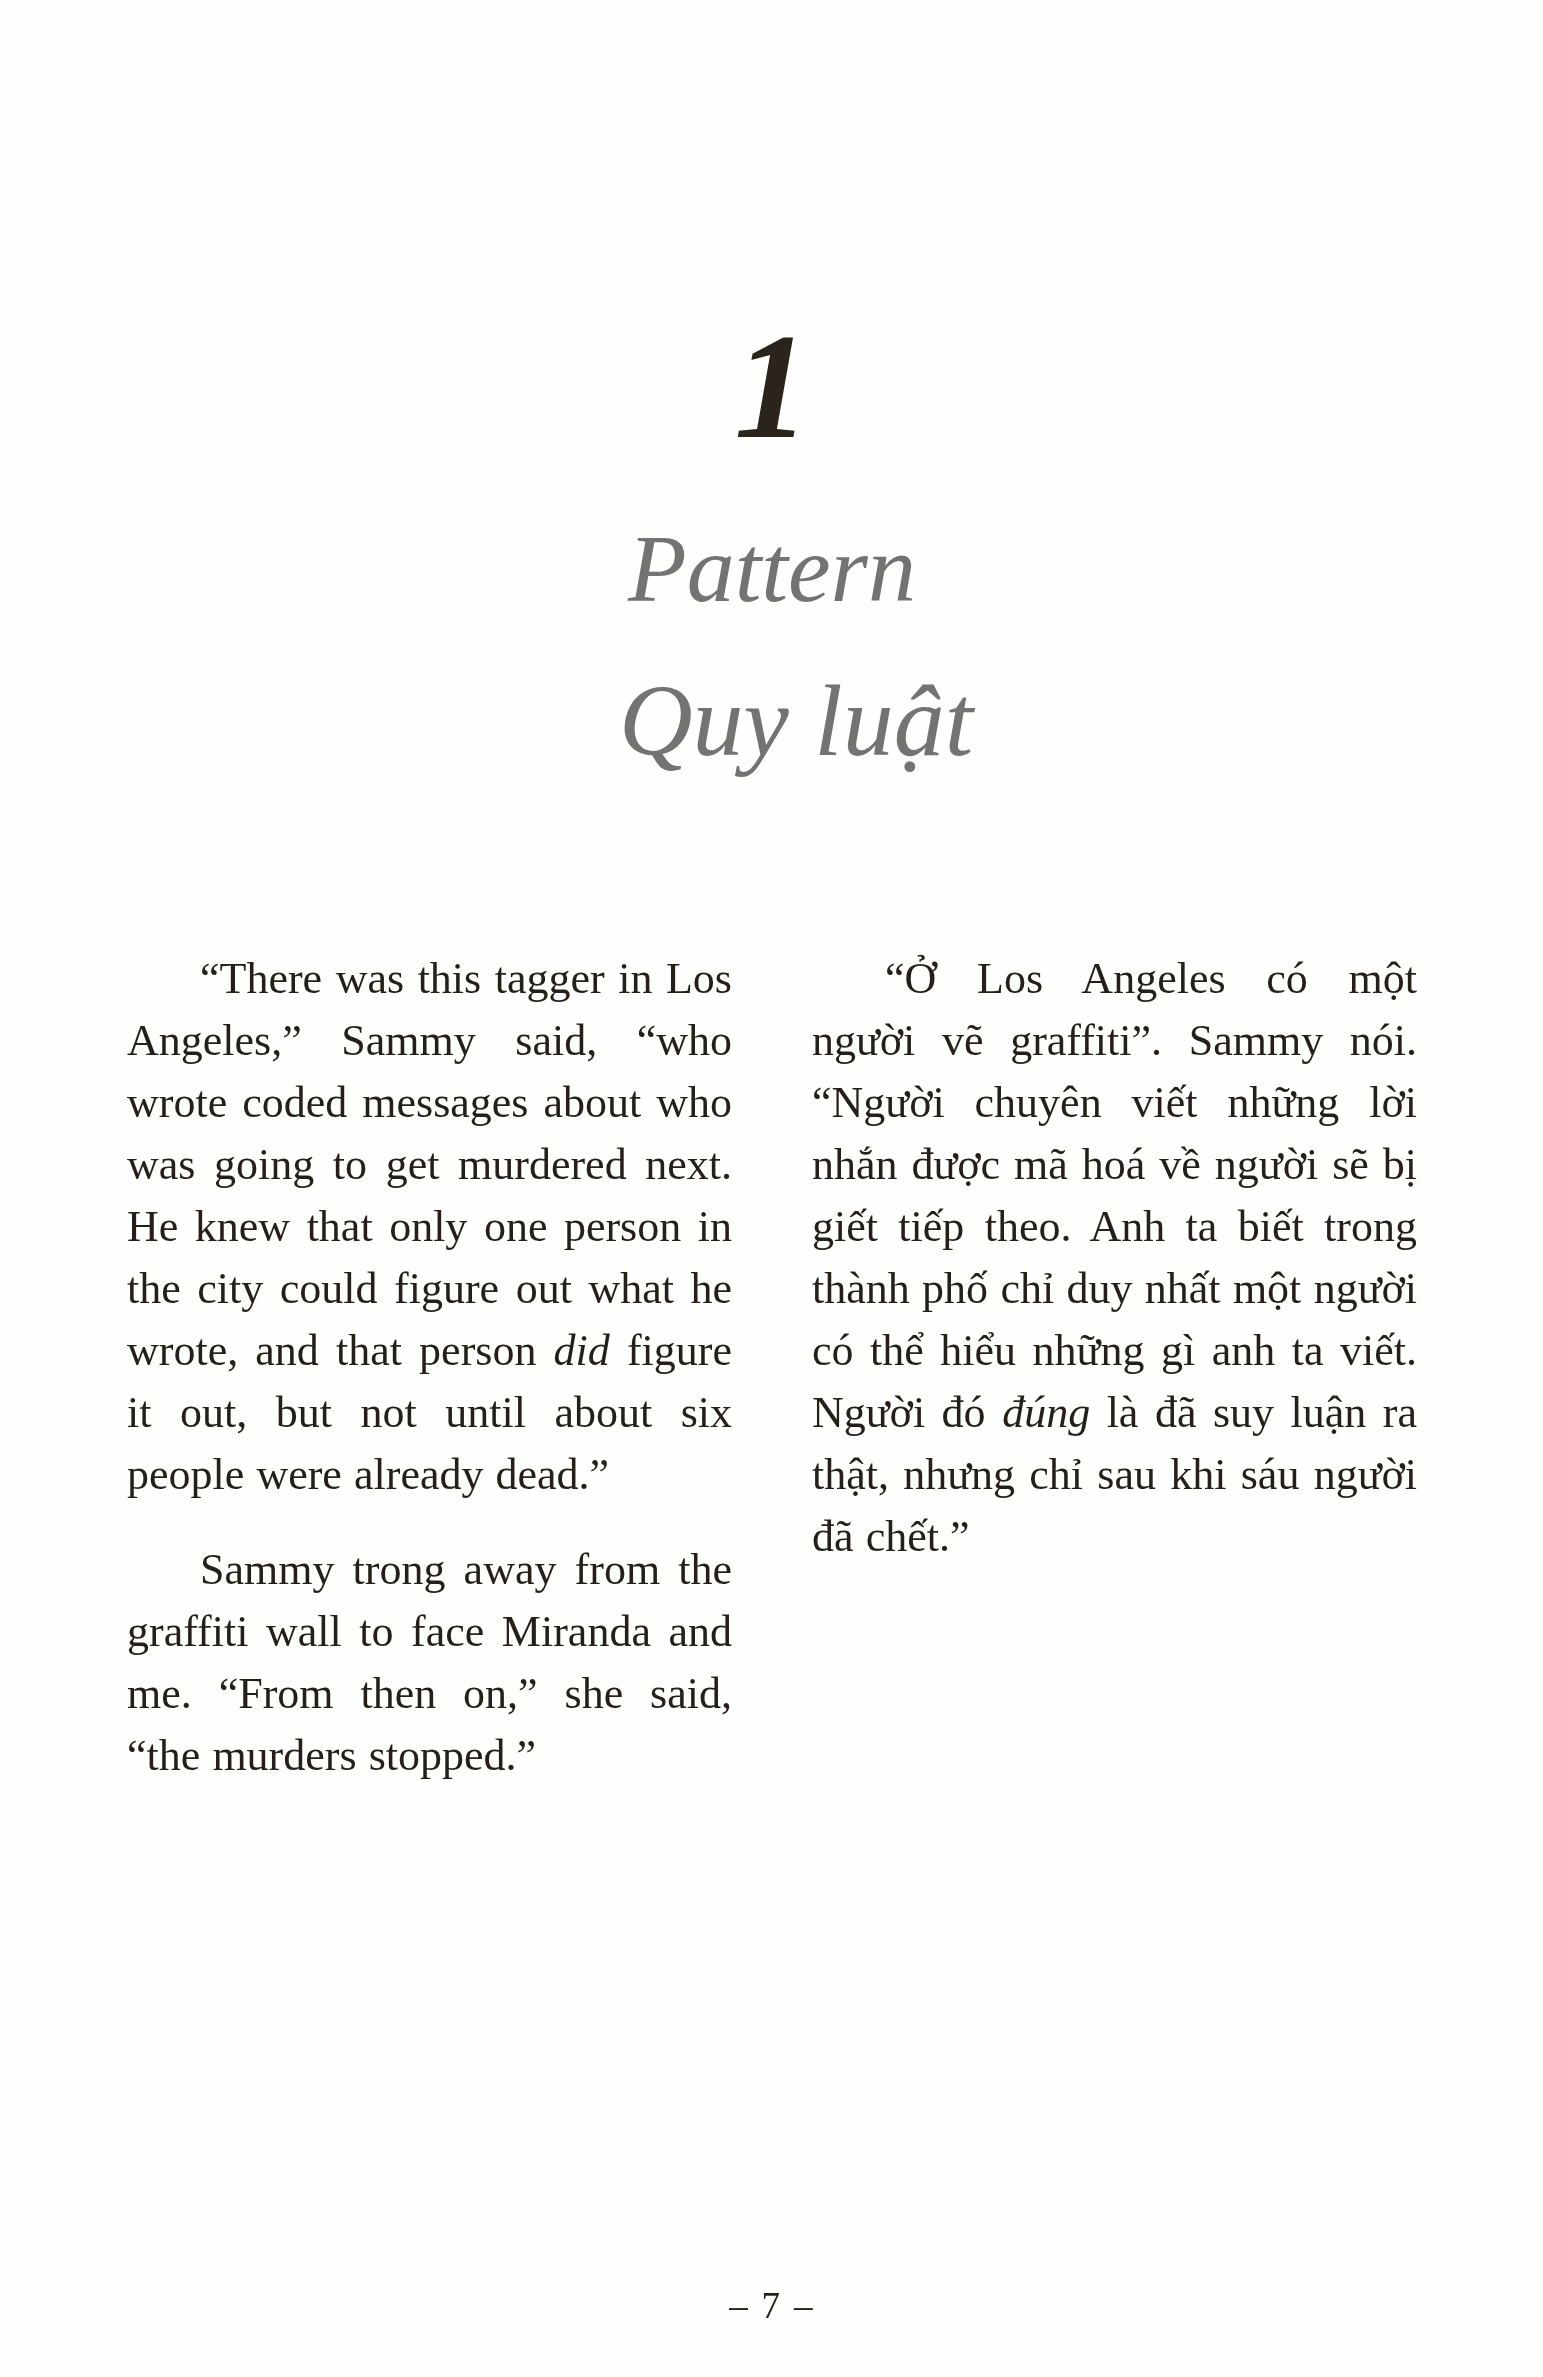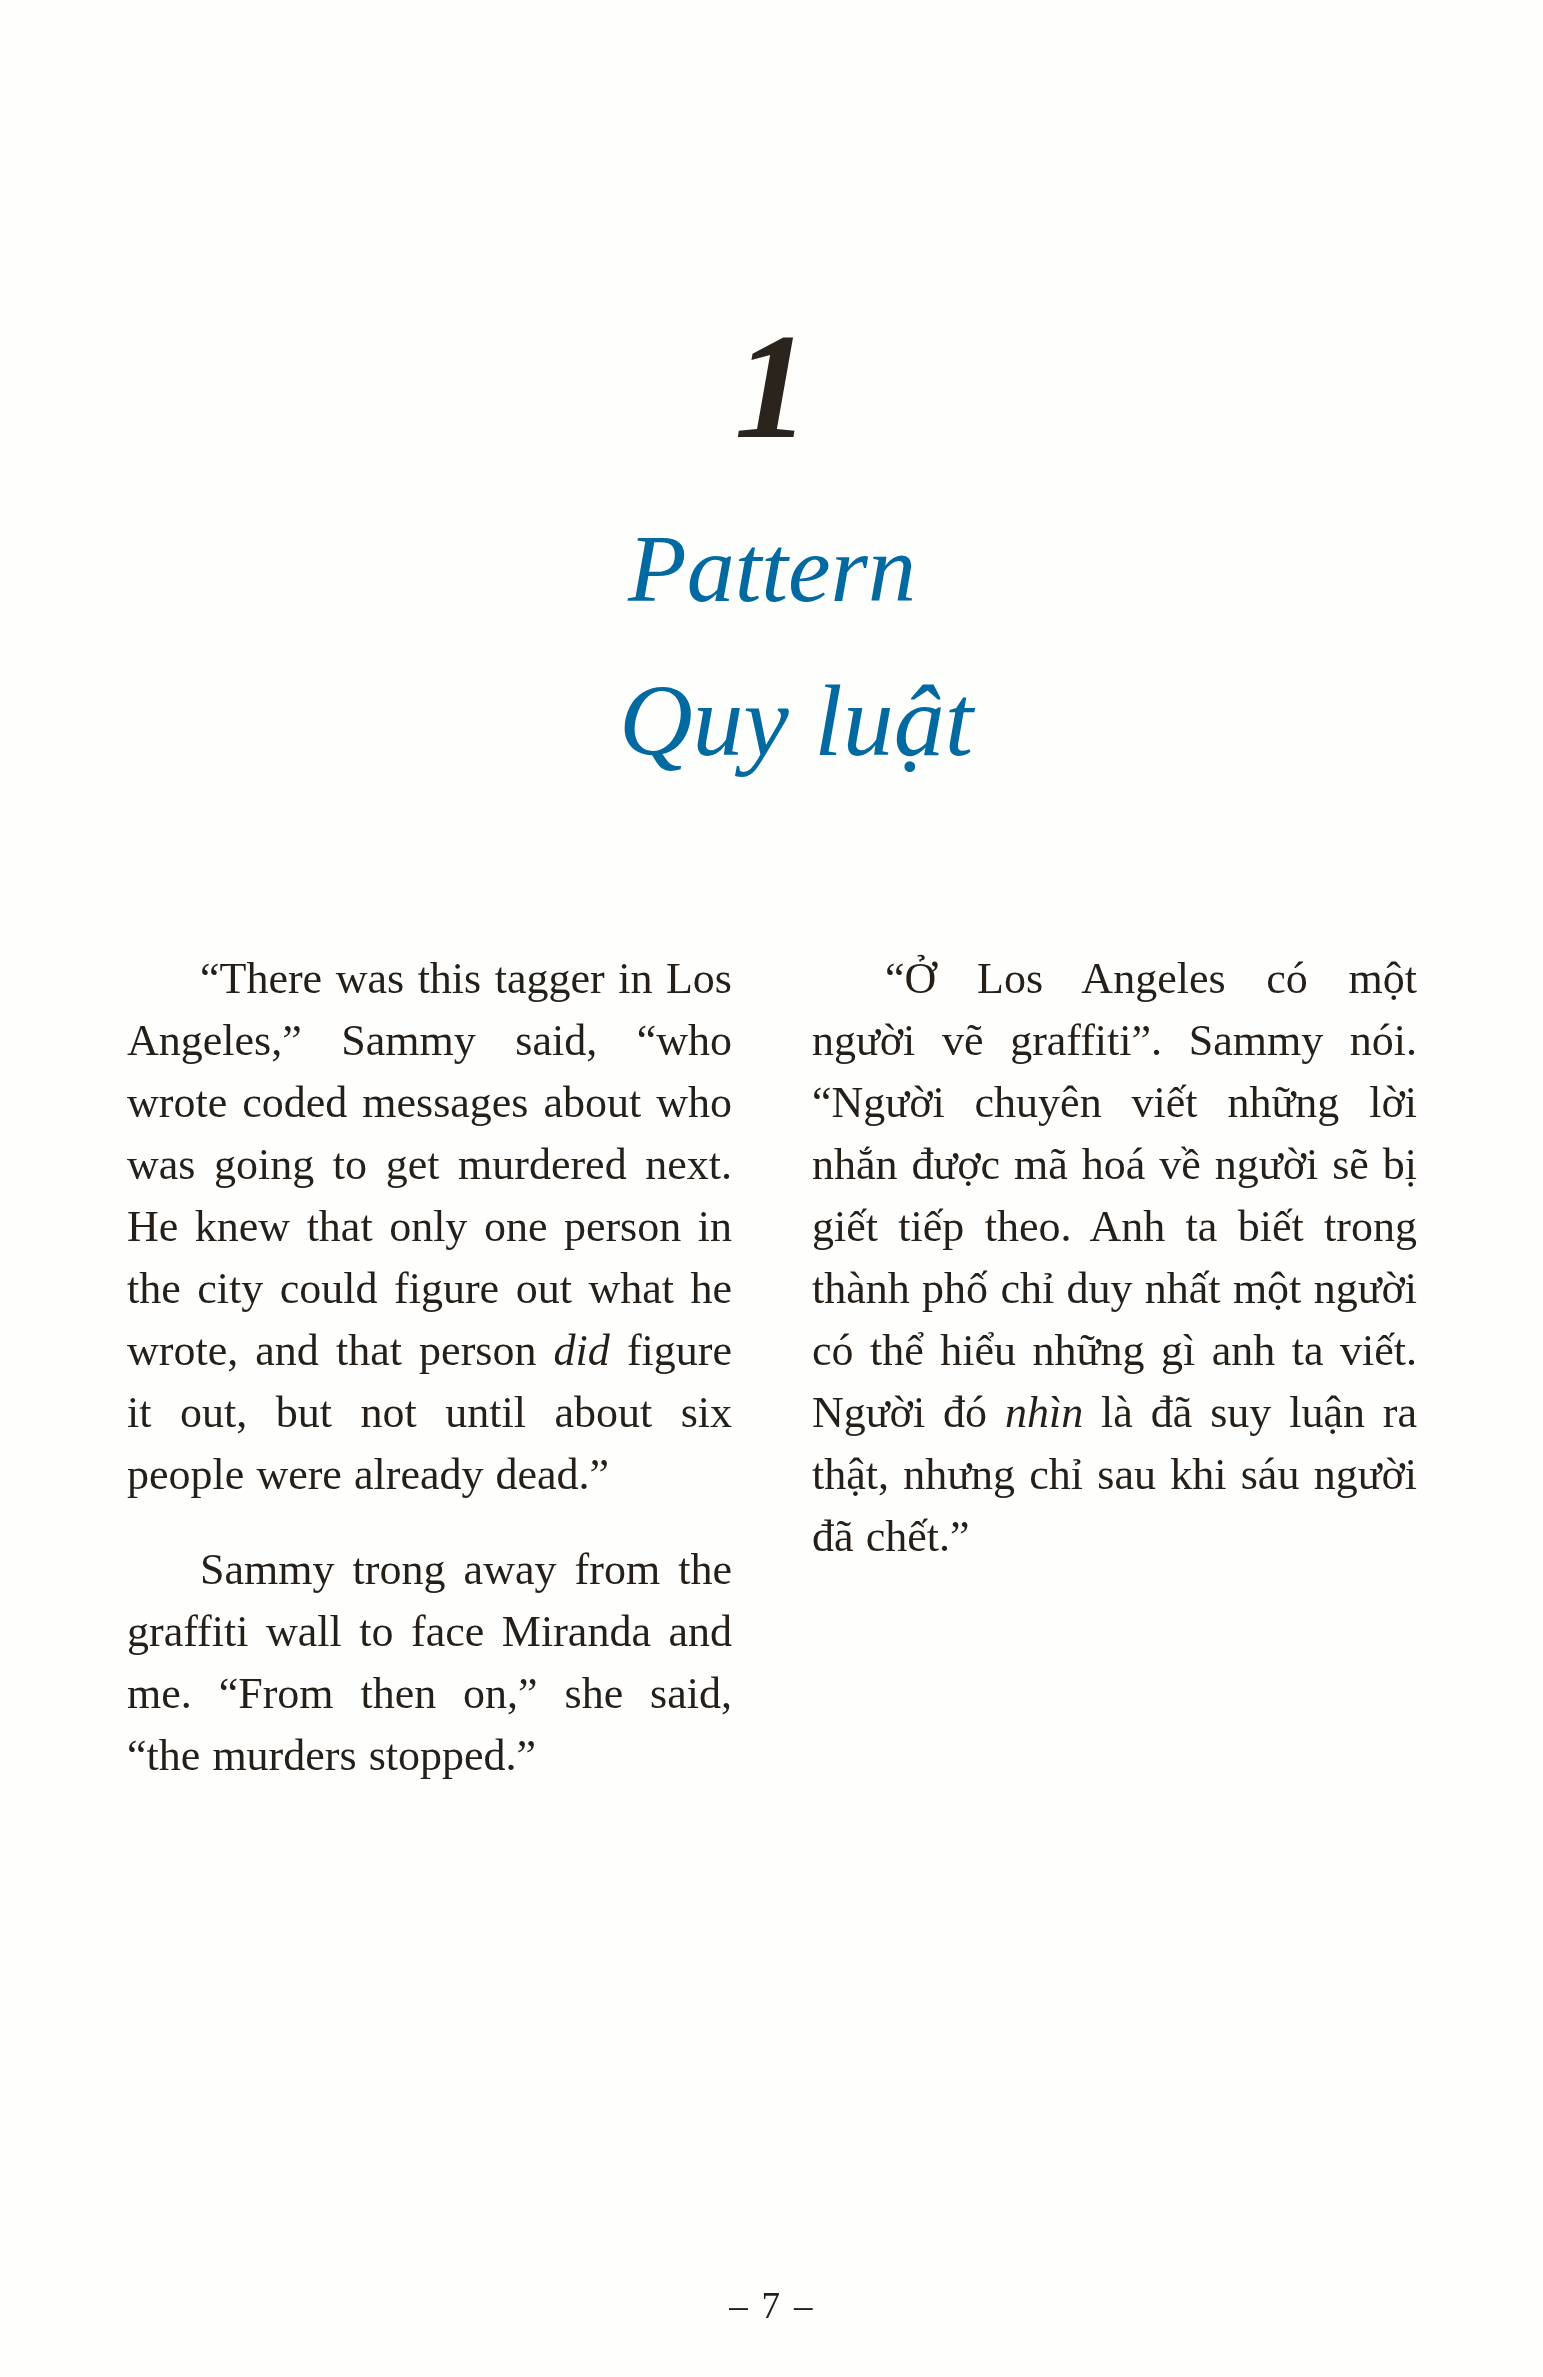--- a/index.html
+++ b/index.html
@@ -23,21 +23,21 @@
     font-style: italic;
     font-weight: 700;
     font-size: 151px;
     line-height: 1;
     color: #2a241c;
   }
   .chapter-title {
     text-align: center;
     font-style: italic;
     font-weight: 400;
-    color: #0369a1;
+    color: #737373;
   }
   .chapter-title.english {
     margin-top: 54px;
     font-size: 96px;
     line-height: 1.1;
   }
   .chapter-title.vietnamese {
     margin-top: 43px;
     font-size: 102px;
     line-height: 1.1;
@@ -85,20 +85,20 @@
   <div class="chapter-title english">Pattern</div>
 
   <div class="chapter-title vietnamese">Quy luật</div>
 
   <div class="columns">
     <div class="column english" lang="en">
         <p><span>“There was this tagger in Los Angeles,” Sammy said, “who wrote coded messages about who was going to get murdered next. He knew that only one person in the city could figure out what he wrote, and that person </span><span class="em">did</span><span> figure it out, but not until about six people were already dead.”</span></p>
         <p><span>Sammy trong away from the graffiti wall to face Miranda and me. “From then on,” she said, “the murders stopped.”</span></p>
       </div>
     <div class="column vietnamese" lang="vi">
-        <p><span>“Ở Los Angeles có một người vẽ graffiti”. Sammy nói. “Người chuyên viết những lời nhắn được mã hoá về người sẽ bị giết tiếp theo. Anh ta biết trong thành phố chỉ duy nhất một người có thể hiểu những gì anh ta viết. Người đó </span><span class="em">nhìn</span><span> là đã suy luận ra thật, nhưng chỉ sau khi sáu người đã chết.”</span></p>
+        <p><span>“Ở Los Angeles có một người vẽ graffiti”. Sammy nói. “Người chuyên viết những lời nhắn được mã hoá về người sẽ bị giết tiếp theo. Anh ta biết trong thành phố chỉ duy nhất một người có thể hiểu những gì anh ta viết. Người đó </span><span class="em">đúng</span><span> là đã suy luận ra thật, nhưng chỉ sau khi sáu người đã chết.”</span></p>
       </div>
   </div>
 
   <div class="page-number">– 7 –</div>
 
 </div>
 
 
 </body></html>

